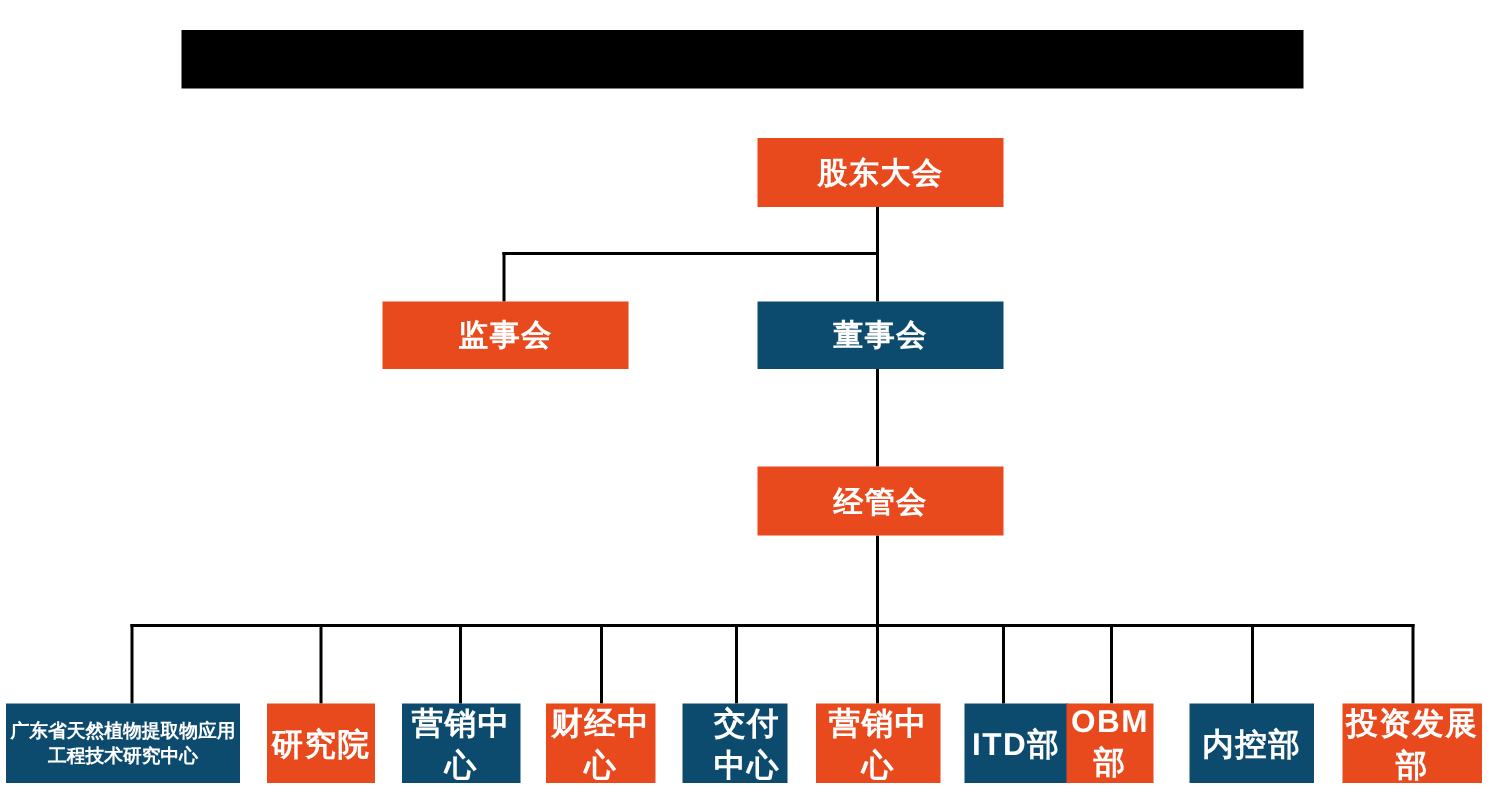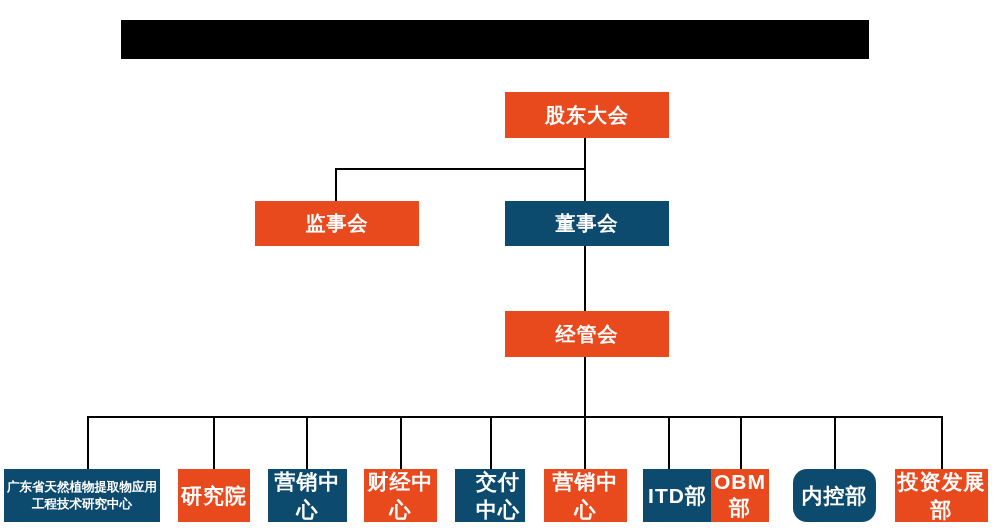--- a/index.html
+++ b/index.html
@@ -49,21 +49,21 @@
   
   .dept { top: 469px; height: 53px; font-size: 21px; }
   .d0 { left:   4px; width: 156px; font-size: 12.5px; line-height: 1.35; letter-spacing: 0; padding: 2px 3px; }
   .d1 { left: 178px; width:  72px; }
   .d2 { left: 268px; width:  79px; }
   .d3 { left: 364px; width:  73px; }
   .d4 { left: 455px; width:  70px; padding-left: 16px; }
   .d5 { left: 544px; width:  83px; }
   .d6 { left: 643px; width:  69px; }
   .d7 { left: 711px; width:  58px; }
-  .d8 { left: 793px; width:  83px; border-radius: 14px; }
+  .d8 { left: 793px; width:  83px; }
   .d9 { left: 895px; width:  93px; }
   
   .l-root-v   { left: 584px; top: 138px; width: 2px;   height: 63px; }
   .l-branch-h { left: 335px; top: 168px; width: 251px; height: 2px;  }
   .l-sup-v    { left: 335px; top: 168px; width: 2px;   height: 33px; }
   .l-board-v  { left: 584px; top: 246px; width: 2px;   height: 65px; }
   .l-mgmt-v   { left: 584px; top: 357px; width: 2px;   height: 112px;}
   .l-dist-h   { left:  87px; top: 416px; width: 856px; height: 2px;  }
   .drop       { top: 416px;  width: 2px; height: 53px; }
   .p0 { left:  87px; } .p1 { left: 213px; } .p2 { left: 306px; }

